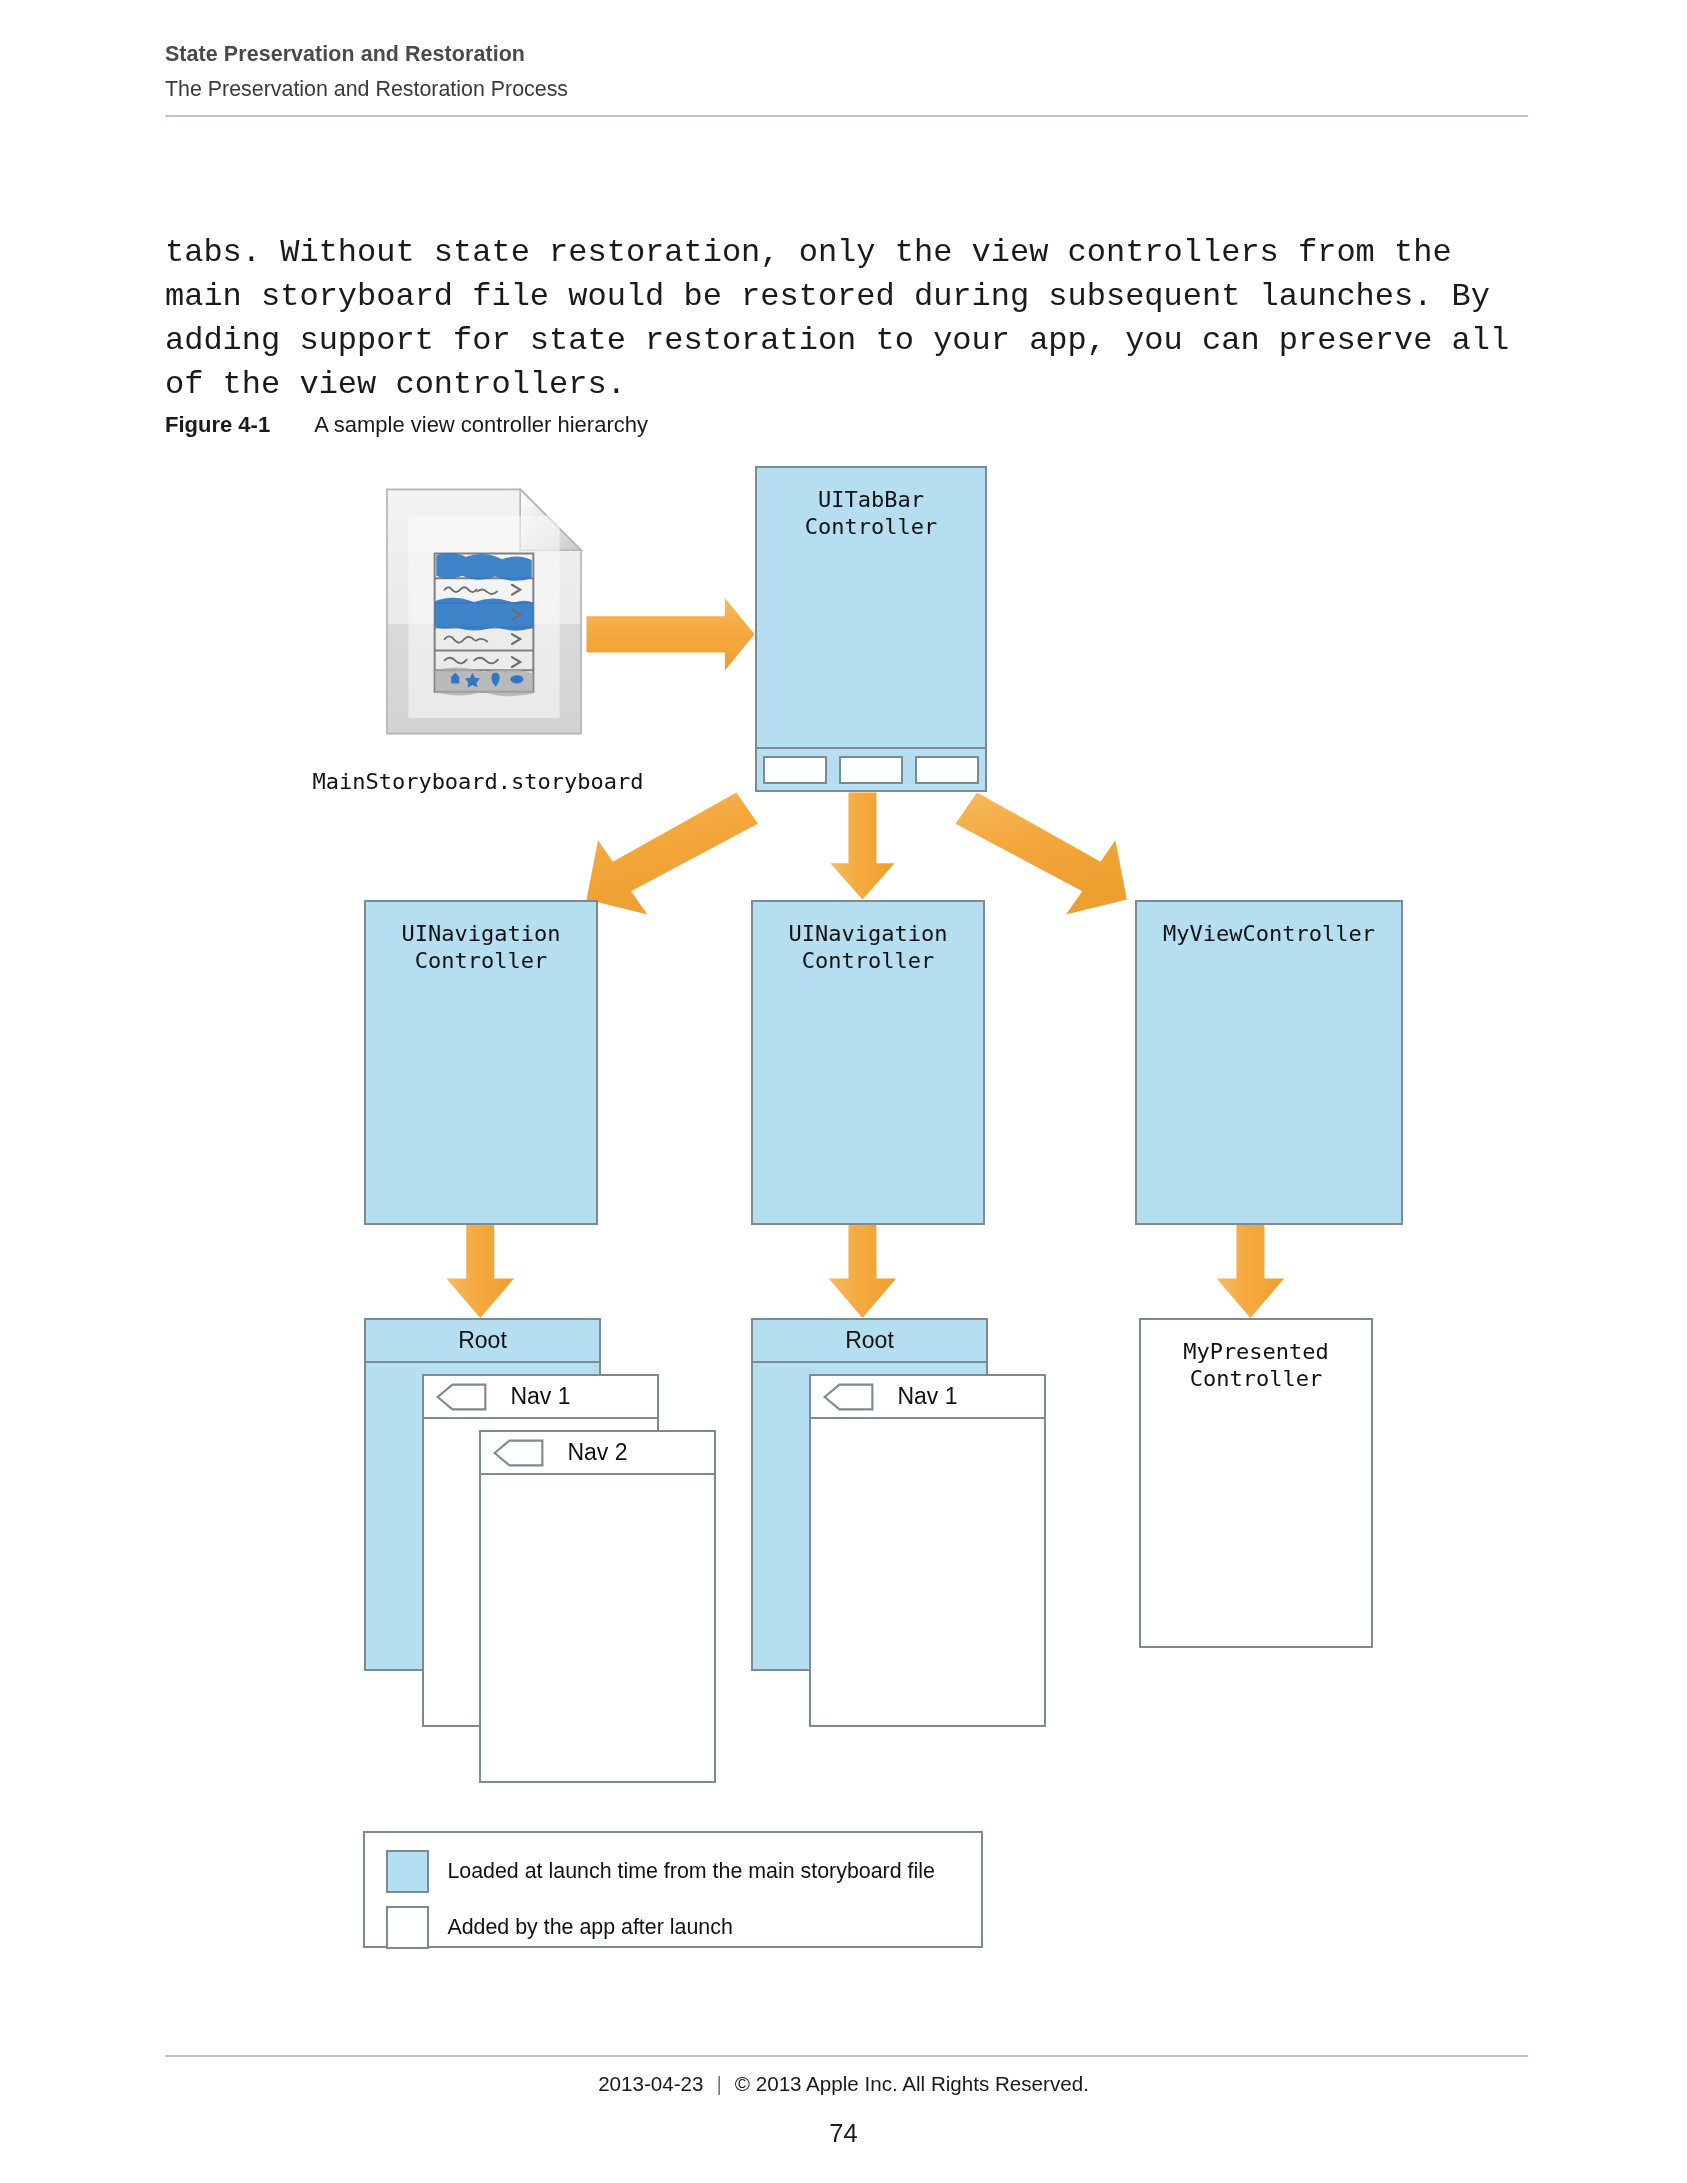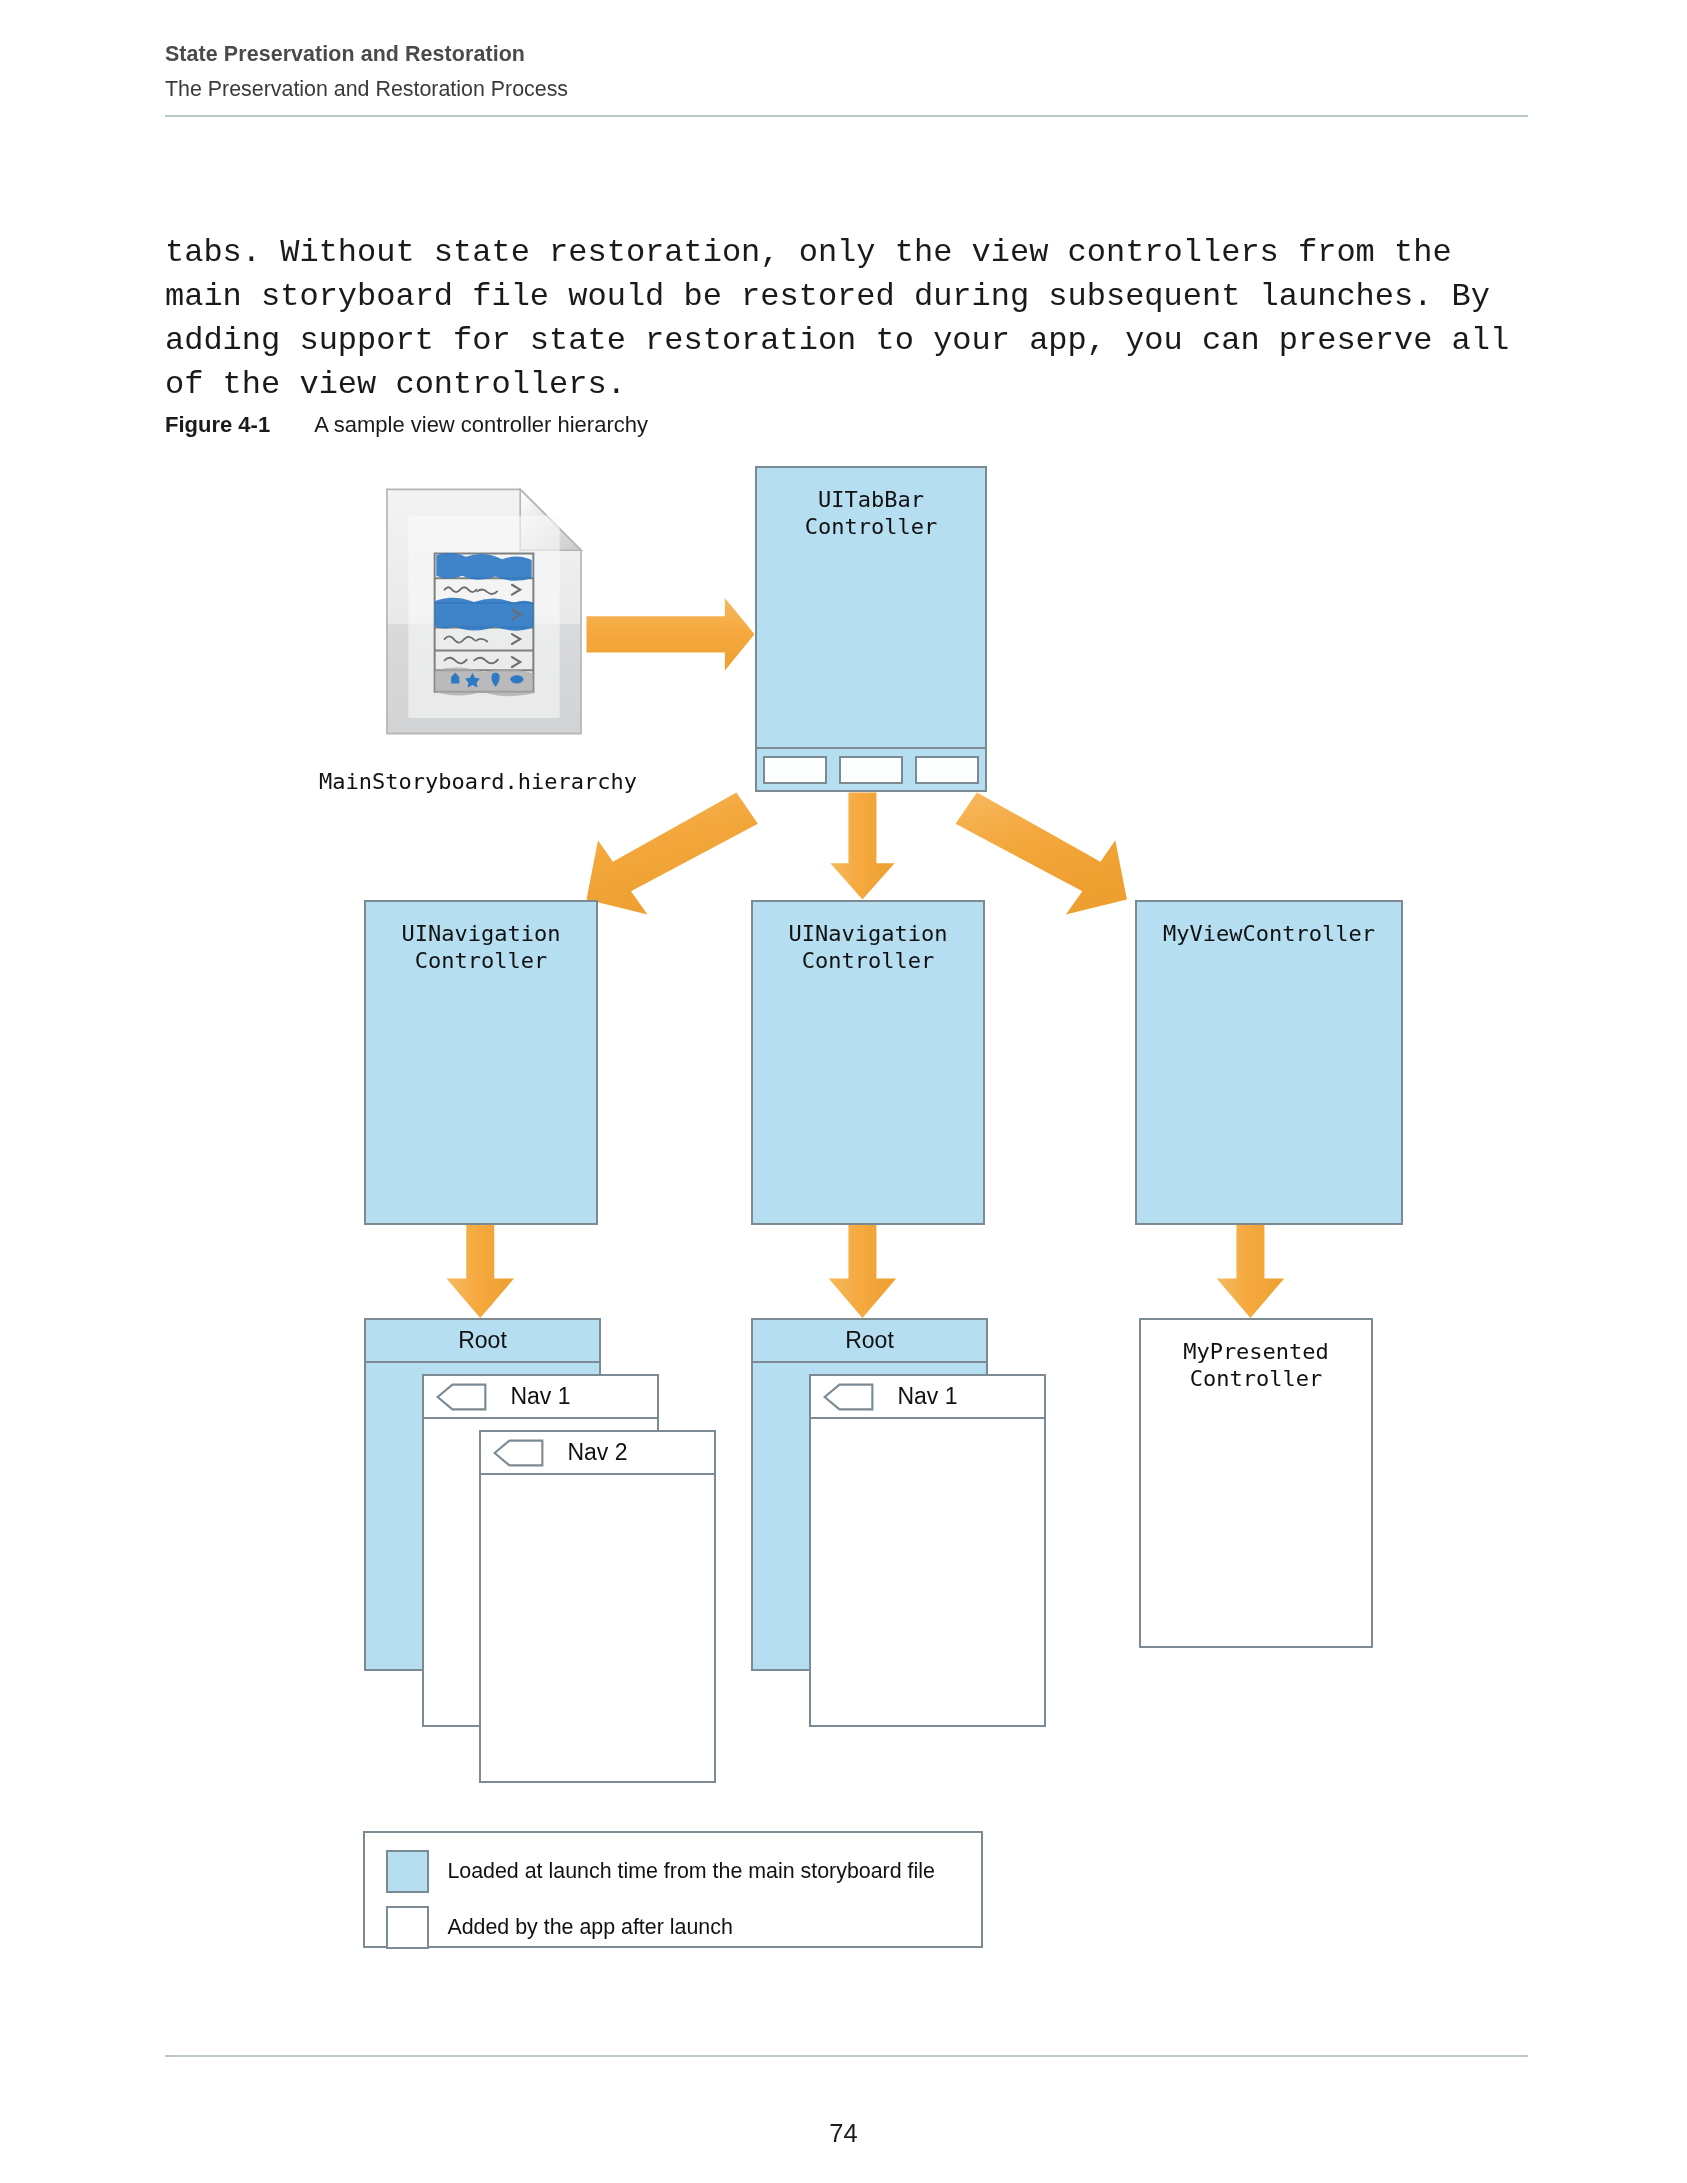--- a/index.html
+++ b/index.html
@@ -357,21 +357,21 @@
 
         <path d="M 64,224 q 30,-8 60,2 q 30,-8 60,2 l 0,24 q -32,8 -62,-2 q -28,9 -58,0 Z" fill="#a9aaab" opacity="0.75"></path>
         <g fill="#2f79c4">
           <path d="M 84,232 l 5,-5 l 5,5 l 0,8 l -10,0 Z"></path>
           <path d="M 110,227 l 3,6 l 6,1 l -4,5 l 1,6 l -6,-3 l -6,3 l 1,-6 l -4,-5 l 6,-1 Z"></path>
           <path d="M 138,227 q 5,0 5,6 q 0,5 -5,11 q -5,-6 -5,-11 q 0,-6 5,-6 Z"></path>
           <ellipse cx="164" cy="235" rx="8" ry="5"></ellipse>
         </g>
       </svg>
     </div>
-    <div class="sbicon-label">MainStoryboard.hierarchy</div>
+    <div class="sbicon-label">MainStoryboard.storyboard</div>
 
     <div class="node blue" style="left:755px; top:466px; width:232px; height:326px;">
       <span class="node-label">UITabBar
 Controller</span>
       <div class="tabbar">
         <div class="tab-slot"></div>
         <div class="tab-slot"></div>
         <div class="tab-slot"></div>
       </div>
     </div>
@@ -441,16 +441,19 @@
       </div>
       <div class="legend-row" style="top:73px;">
         <div class="legend-swatch white"></div>
         <div class="legend-text">Added by the app after launch</div>
       </div>
     </div>
 
   </div>
 
   <div class="footer-rule"></div>
+  <div class="footer-line">
+    <span>2013-04-23</span><span class="sep">|</span><span>© 2013 Apple Inc. All Rights Reserved.</span>
+  </div>
   <div class="pagenum">74</div>
 
 </div>
 
 
 </body></html>

